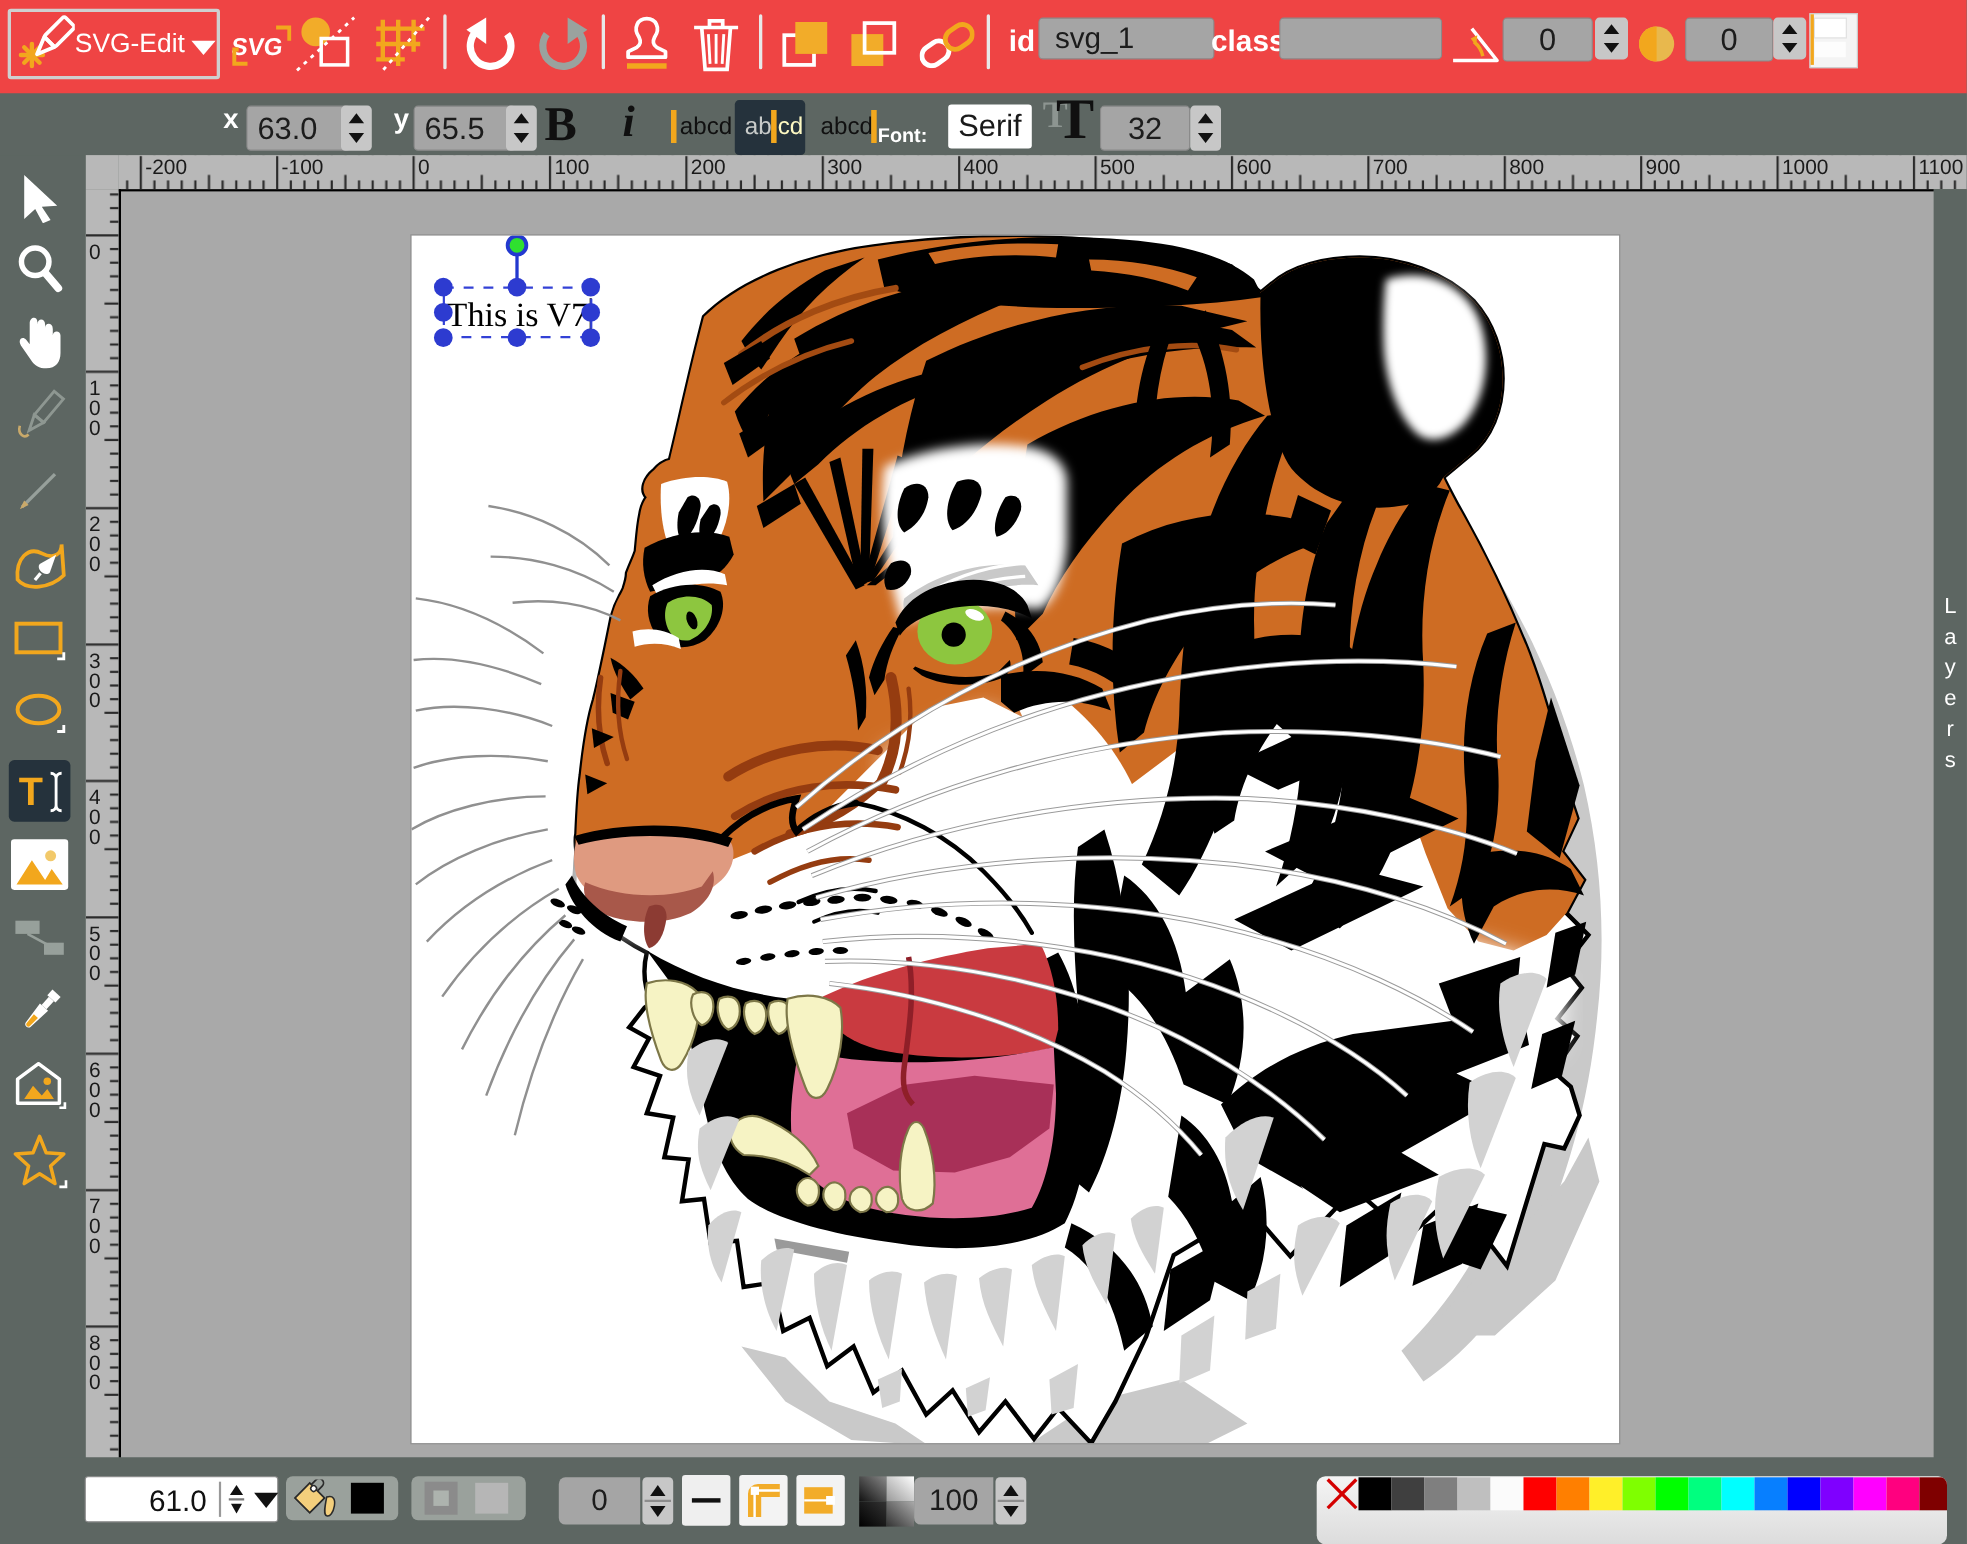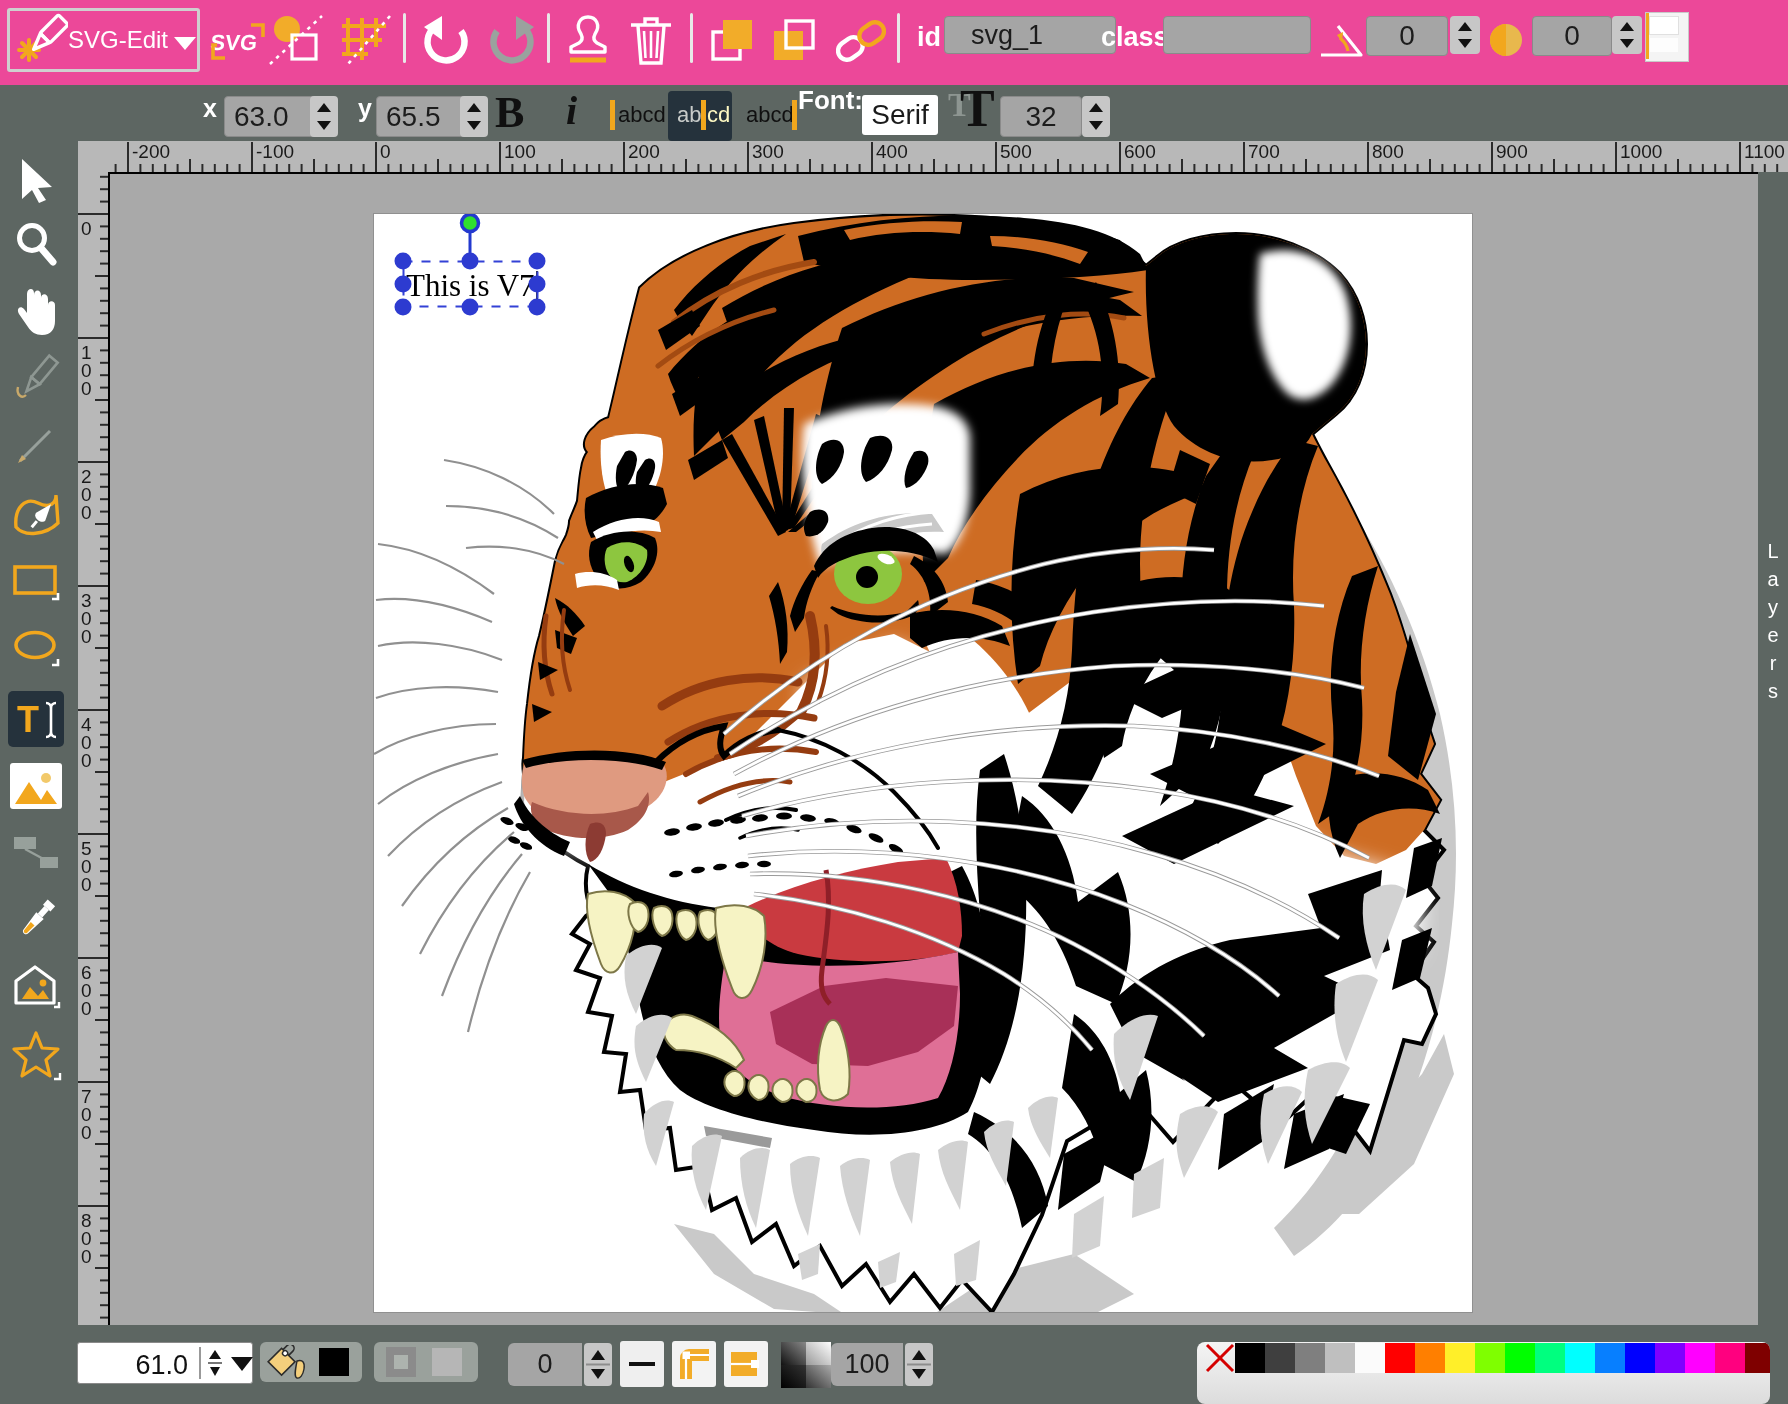--- a/index.html
+++ b/index.html
@@ -1,20 +1,20 @@
 <!DOCTYPE html>
 <html><head>
 <meta charset="utf-8">
 <style>
   html,body{margin:0;padding:0;}
   body{width:1788px;height:1404px;position:relative;overflow:hidden;
        font-family:"Liberation Sans", sans-serif;background:#5d6662;}
   .abs{position:absolute;}
   
-  #row1{left:0;top:0;width:1788px;height:85px;background:#ec4899;}
+  #row1{left:0;top:0;width:1788px;height:85px;background:#ef4444;}
   #row2{left:0;top:85px;width:1788px;height:56px;background:#5d6662;}
   .sep{width:3px;background:#e8e8e8;border-radius:2px;}
   .ginput{background:#a5a5a5;border:1px solid #8a8a8a;border-radius:4px;color:#1c1c1c;}
   .spin{background:#c7c7c7;border-radius:4px;color:#111;}
   .spin svg{display:block;}
   .lbl{color:#fff;font-weight:bold;}
   
   #leftbar{left:0;top:141px;width:78px;height:1184px;background:#5d6662;}
   
   #rcorner{left:78px;top:141px;width:30px;height:31px;background:#b8b8b8;}
@@ -116,21 +116,21 @@
   </svg>
 
   <svg class="abs" style="left:836px;top:20px;" width="50" height="42" viewBox="0 0 50 42">
     <g transform="rotate(-35 25 21)">
       <rect x="-1" y="12" width="26" height="18" rx="9" fill="none" stroke="#fff" stroke-width="4.4"></rect>
       <rect x="25" y="12" width="26" height="18" rx="9" fill="none" stroke="#f2a71d" stroke-width="4.4"></rect>
     </g>
   </svg>
   <div class="abs sep" style="left:897px;top:13px;height:50px;"></div>
   <span class="abs lbl" style="left:917px;top:22px;font-size:27px;">id</span>
-  <div class="abs ginput" style="left:944px;top:16px;width:144px;height:36px;font-size:27px;padding-left:26px;line-height:36px;">svg_1</div>
+  <div class="abs ginput" style="left:944px;top:16px;width:144px;height:36px;font-size:27px;padding-left:14px;line-height:36px;">svg_1</div>
   <span class="abs lbl" style="left:1101px;top:22px;font-size:27px;">class</span>
   <div class="abs ginput" style="left:1163px;top:16px;width:146px;height:36px;"></div>
 
   <svg class="abs" style="left:1318px;top:20px;" width="46" height="40" viewBox="0 0 46 40">
     <path d="M3 35 L43 35 L20 6" fill="none" stroke="#fff" stroke-width="3.2" stroke-linejoin="round"></path>
     <path d="M30 31 A 22 22 0 0 0 22 18" fill="none" stroke="#f2a71d" stroke-width="3.2"></path>
     <path d="M25 12 L19 15 L24 22 Z" fill="#f2a71d"></path>
   </svg>
   <div class="abs ginput" style="left:1366px;top:16px;width:80px;height:38px;font-size:28px;text-align:center;line-height:38px;">0</div>
   <div class="abs spin" style="left:1450px;top:16px;width:30px;height:38px;">
@@ -183,21 +183,21 @@
   </div>
   <div class="abs" style="left:668px;top:6px;width:64px;height:50px;background:#25323c;border-radius:4px;">
     <span class="abs" style="left:9px;top:11px;font-size:22px;color:#c8cbc9;">ab</span>
     <div class="abs" style="left:33px;top:9px;width:5px;height:30px;background:#f2a71d;"></div>
     <span class="abs" style="left:39px;top:11px;font-size:22px;color:#fef9c3;">cd</span>
   </div>
   <div class="abs" style="left:744px;top:11px;width:52px;height:40px;">
     <span class="abs" style="left:2px;top:6px;font-size:22px;color:#101010;">abcd</span>
     <div class="abs" style="left:48px;top:4px;width:5px;height:30px;background:#f2a71d;"></div>
   </div>
-  <span class="abs lbl" style="left:798px;top:0;font-size:26px;">Font:</span>
+  <span class="abs lbl" style="left:798px;top:28px;font-size:18px;">Font:</span>
   <div class="abs" style="left:862px;top:10px;width:76px;height:40px;background:#fff;border-radius:3px;font-size:28px;color:#1a1a1a;text-align:center;line-height:40px;">Serif</div>
   <span class="abs" style="left:948px;top:1px;font-family:'Liberation Serif',serif;font-weight:bold;font-size:34px;color:#8d9591;">T</span>
   <span class="abs" style="left:960px;top:-6px;font-family:'Liberation Serif',serif;font-weight:bold;font-size:52px;color:#101010;">T</span>
   <div class="abs ginput" style="left:1000px;top:11px;width:80px;height:39px;font-size:28px;text-align:center;line-height:39px;">32</div>
   <div class="abs spin" style="left:1082px;top:11px;width:28px;height:41px;">
     <svg width="28" height="41" viewBox="0 0 28 41">
         <path d="M14 7 L21 16 L7 16 Z" fill="#111"></path>
         <path d="M14 34 L21 25 L7 25 Z" fill="#111"></path>
       </svg>
   </div>

